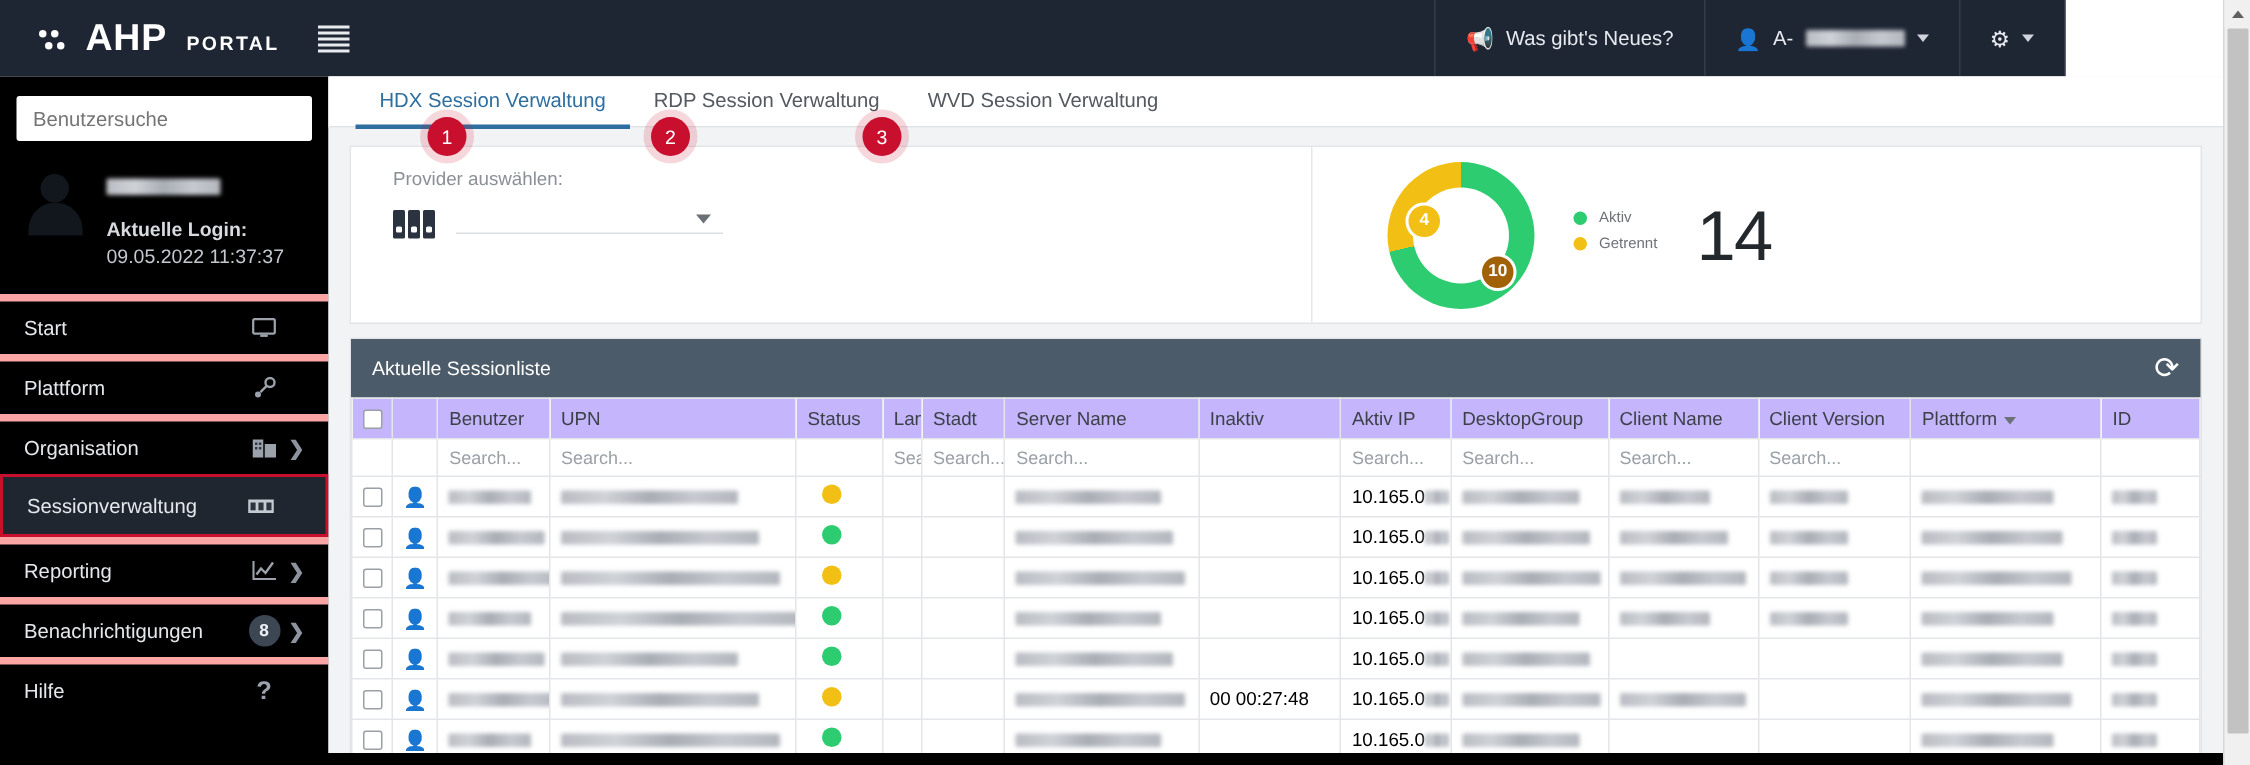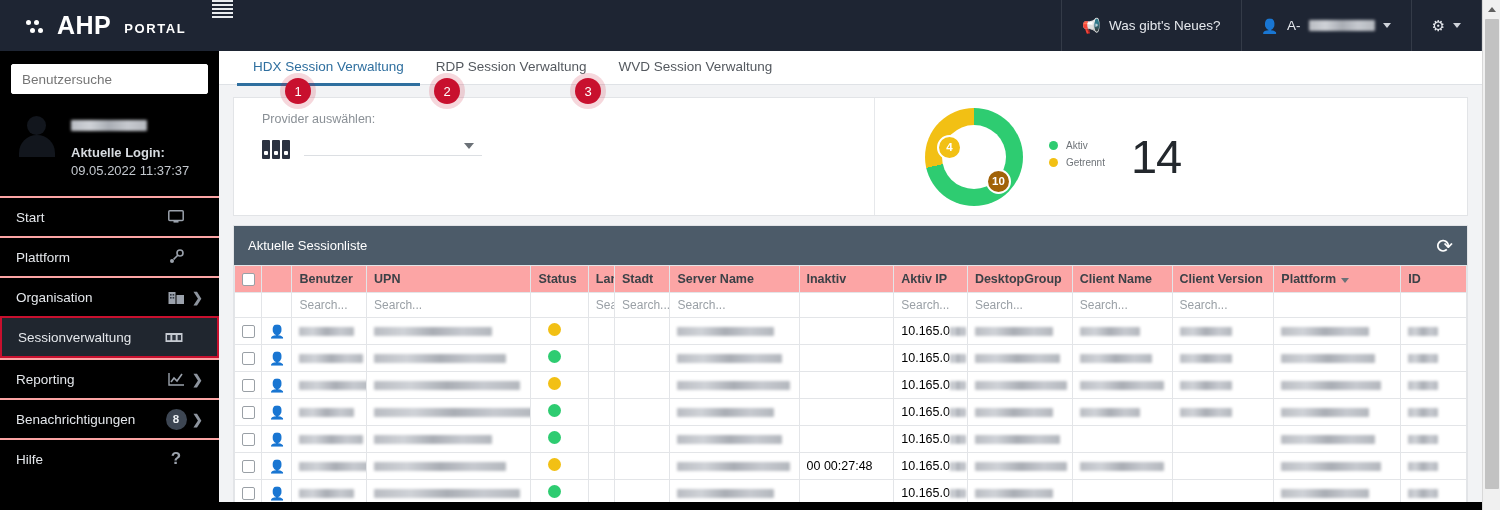--- a/index.html
+++ b/index.html
@@ -12,23 +12,23 @@
   #app {
     position: relative;
     width: 1500px; height: 510px;
     background: #ffffff;
     overflow: hidden;
   }
 
   
   .topbar {
     position: absolute; top: 0; left: 0;
-    width: 1482px; height: 51px;
+    width: 1377px; height: 51px;
     background: #1e2533;
-    display: flex; 
+    display: flex; align-items: center;
   }
   .brand {
     display: flex; align-items: center; gap: 9px;
     margin-left: 26px;
   }
   .brand-dots { width: 22px; height: 16px; position: relative; }
   .brand-dots i {
     position: absolute; width: 5px; height: 5px; border-radius: 50%;
     background: #ffffff;
   }
@@ -104,21 +104,21 @@
   .userinfo .lbl {
     color: #d7dbe0; font-size: 13px; font-weight: bold; margin-top: 11px;
   }
   .userinfo .val { color: #c3c8ce; font-size: 13px; margin-top: 3px; }
 
   .navlist { margin-top: 2px; }
   .navitem {
     position: relative;
     height: 40px; display: flex; align-items: center;
     padding: 0 16px;
-    border-top: 2px solid #fca5a5;
+    border-top: 5px solid #fca5a5;
     color: #e4e7eb; font-size: 13.5px;
     cursor: pointer;
   }
   .navitem .nav-label { flex: 1; }
   .navitem .nav-ico {
     width: 22px; height: 20px; display: flex; align-items: center; justify-content: center;
     color: #9ba2ac;
   }
   .navitem .chev {
     width: 16px; text-align: right; color: #8d949e; font-size: 13px; font-weight: bold;
@@ -244,21 +244,21 @@
 
   table.grid { width: 100%; border-collapse: collapse; table-layout: fixed; }
   table.grid th, table.grid td {
     border: 1px solid #e3e5e8;
     font-size: 12.5px;
     padding: 0 7px;
     text-align: left;
     overflow: hidden; white-space: nowrap;
   }
   table.grid th {
-    height: 27px; color: #3c4147; font-weight: bold; background: #fca5a5;
+    height: 27px; color: #3c4147; font-weight: normal; background: #c4b5fd;
   }
   th.sorted { background: #eceef0; }
   .sort-caret {
     display: inline-block; margin-left: 5px;
     width: 0; height: 0; border-left: 4px solid transparent;
     border-right: 4px solid transparent; border-top: 5px solid #6b7177;
   }
   tr.searchrow td { height: 25px; color: #9aa0a6; font-size: 12px; }
   tr.datarow td { height: 27px; }
   .chk {

